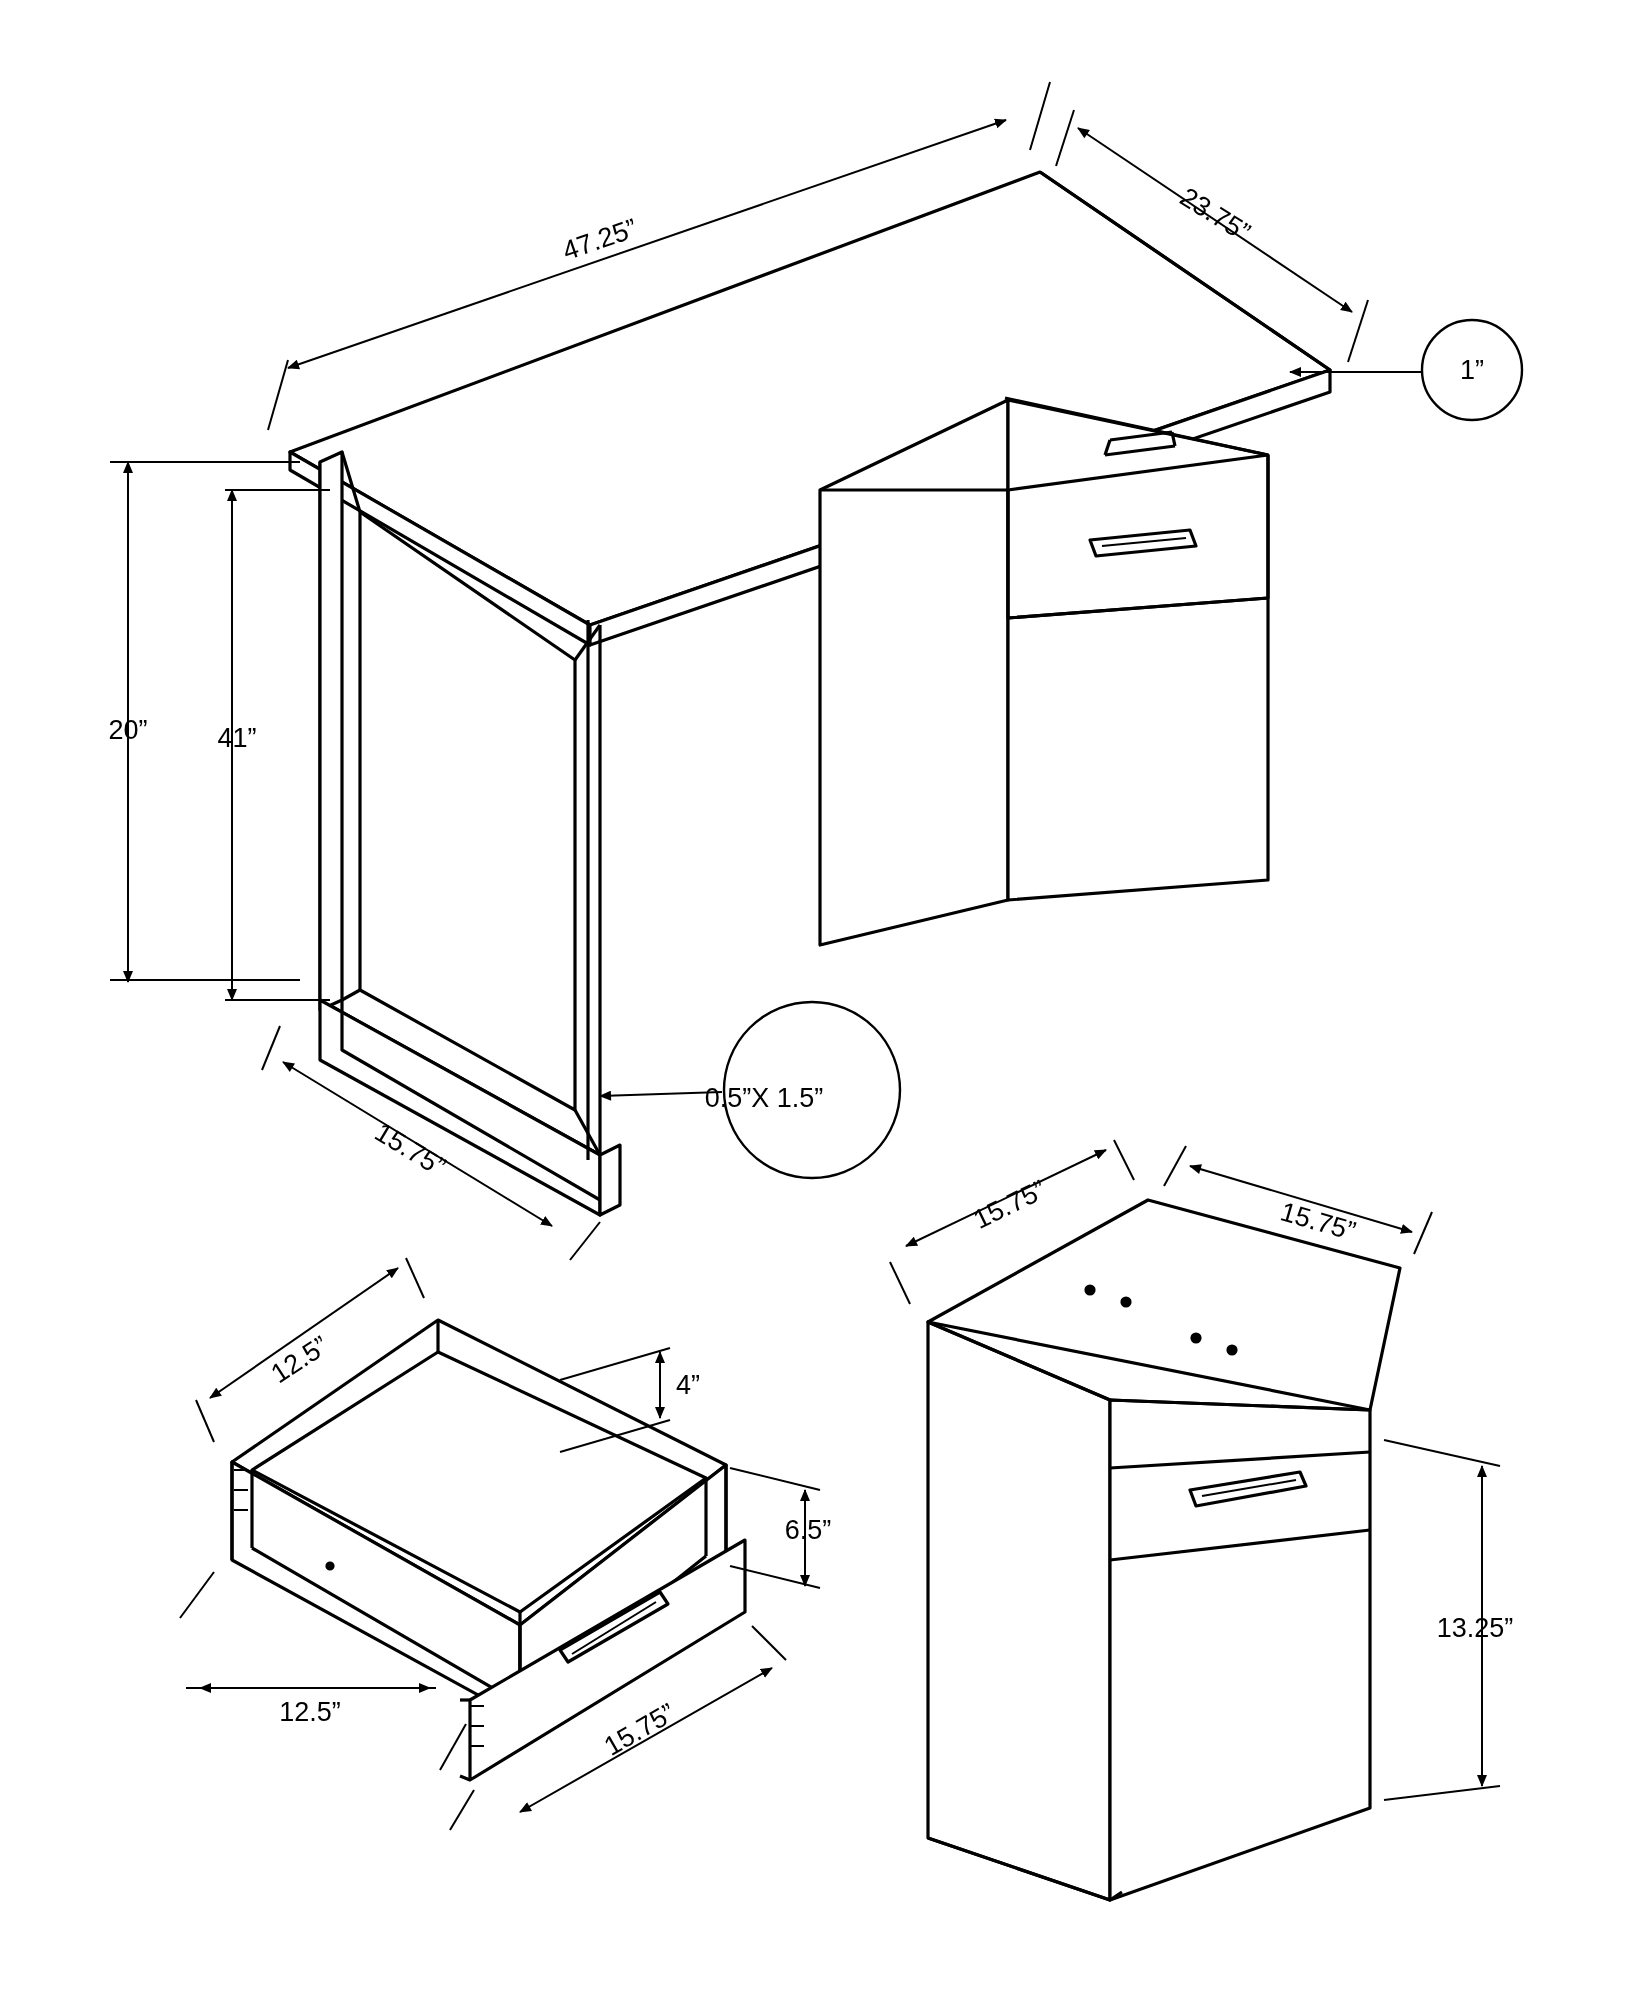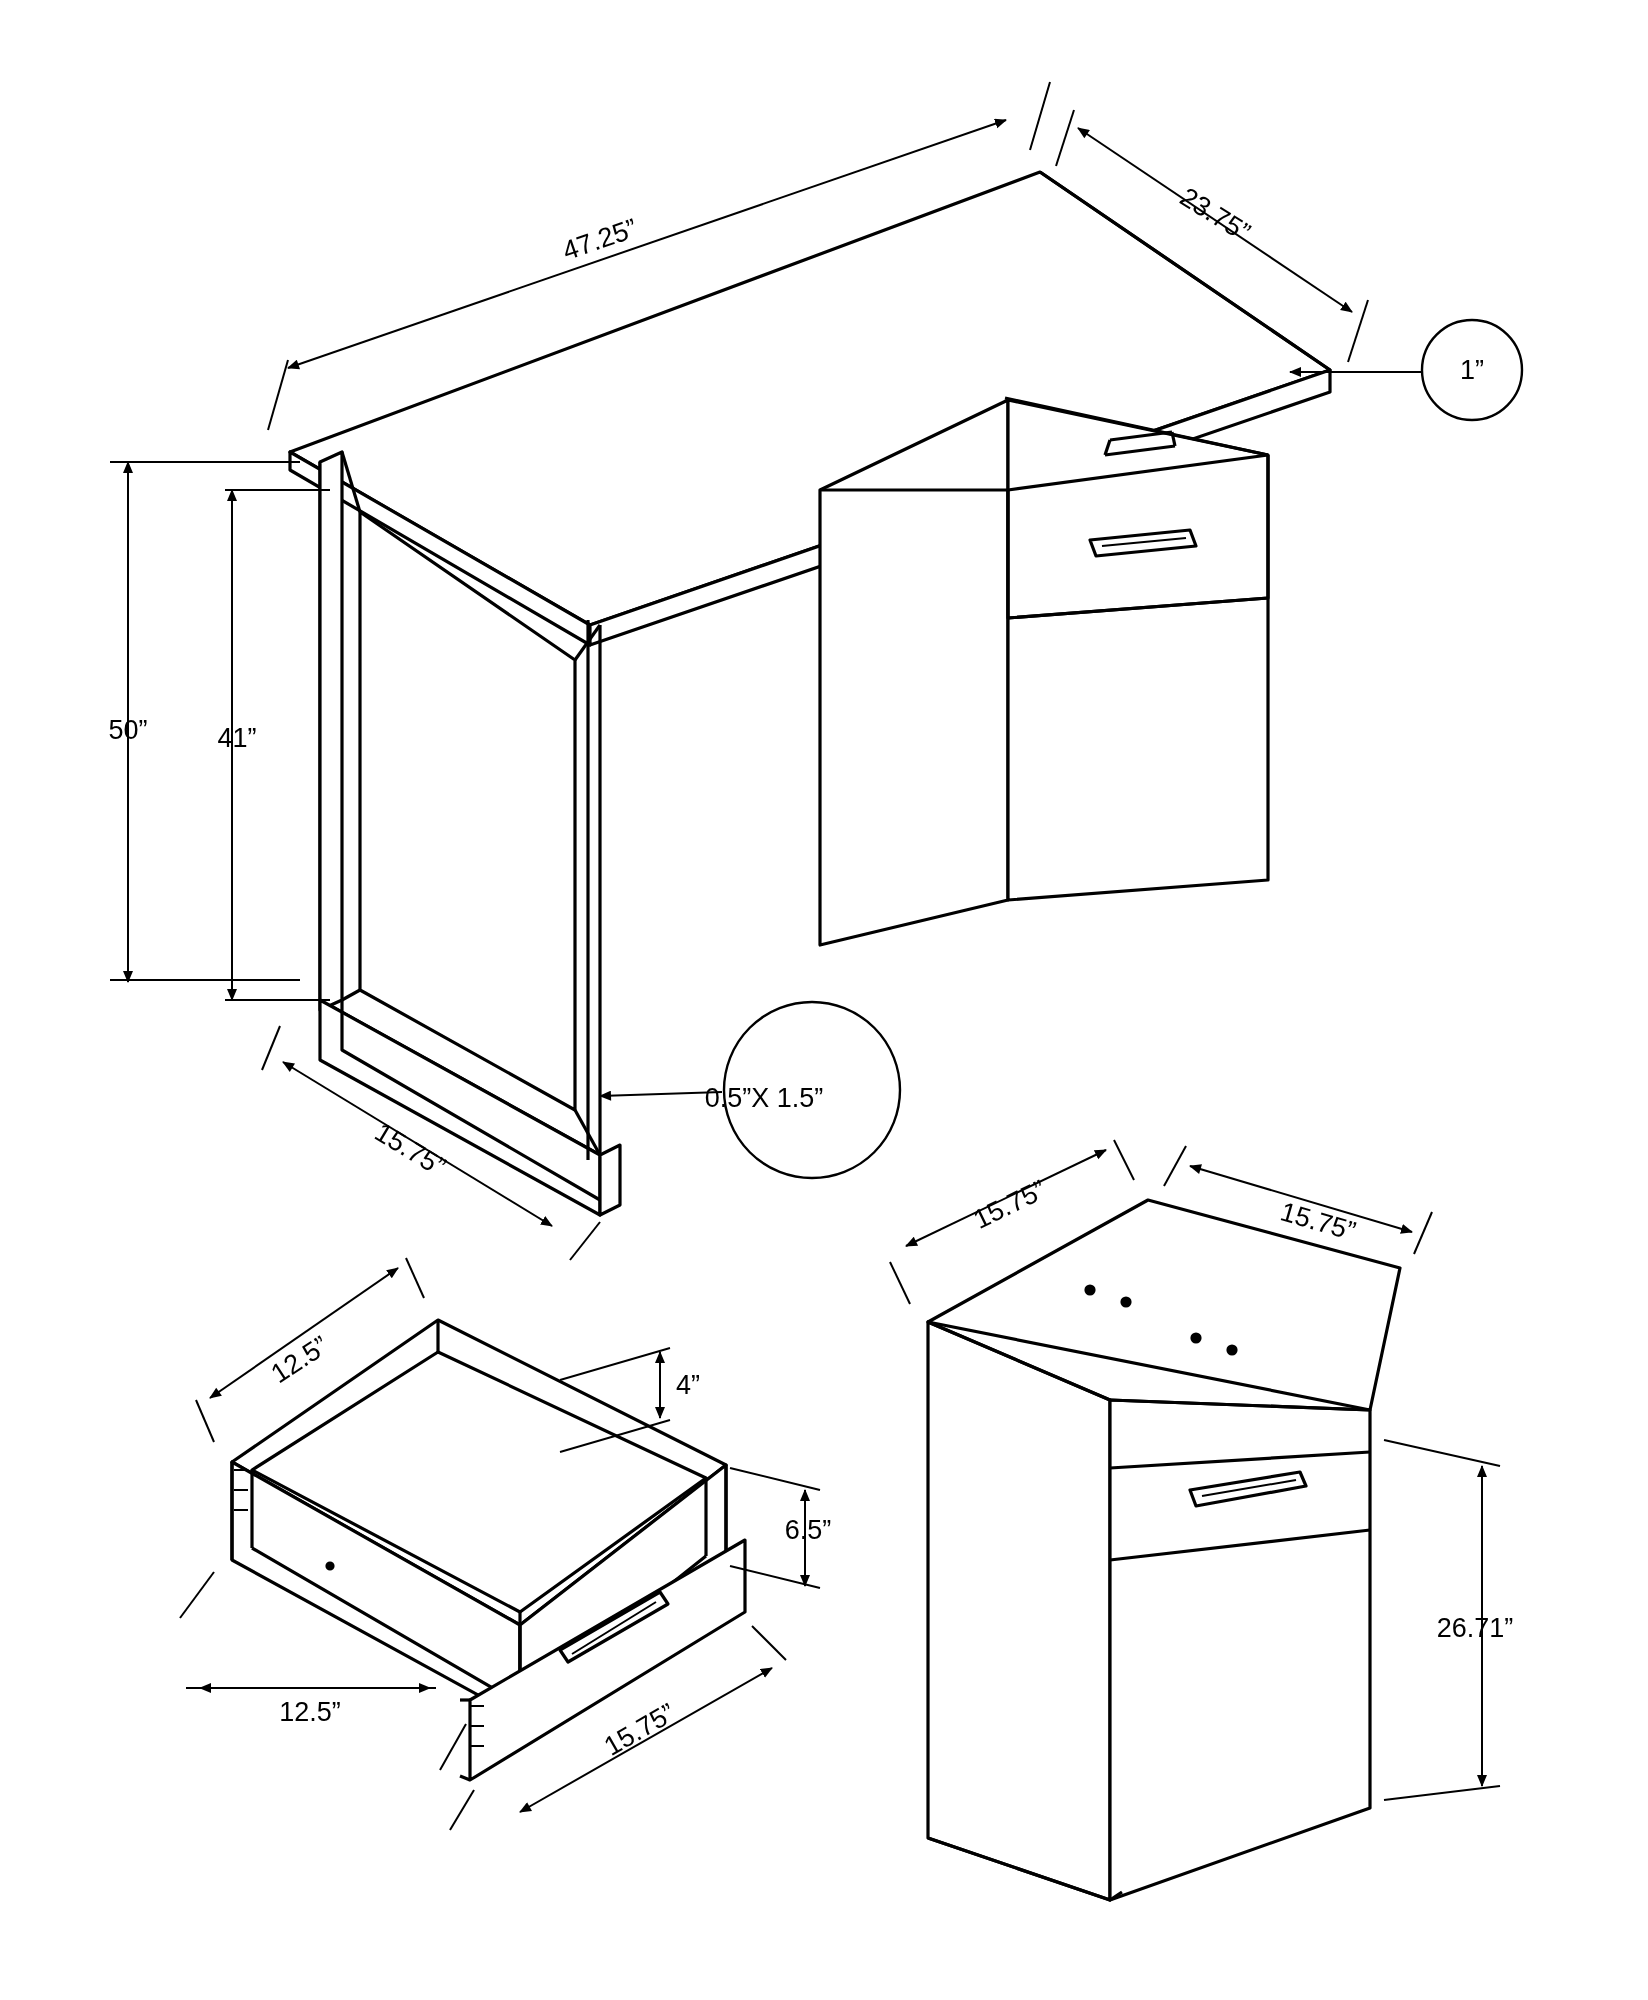--- a/index.html
+++ b/index.html
@@ -166,28 +166,28 @@
 
       <line x1="1384" y1="1440" x2="1500" y2="1466"></line>
       <line x1="1384" y1="1800" x2="1500" y2="1786"></line>
       <line x1="1482" y1="1466" x2="1482" y2="1786" marker-start="url(#arrowStart)" marker-end="url(#arrow)"></line>
     </g>
   </svg>
 
   <div class="dim-label" style="left:600px;top:240px;transform:rotate(-19deg) translate(-50%,-50%);">47.25”</div>
   <div class="dim-label" style="left:1215px;top:215px;transform:rotate(32deg) translate(-50%,-50%);">23.75”</div>
   <div class="callout-label" style="left:1472px;top:370px;transform:translate(-50%,-50%);">1”</div>
-  <div class="dim-label" style="left:128px;top:730px;transform:translate(-50%,-50%);">50”</div>
+  <div class="dim-label" style="left:128px;top:730px;transform:translate(-50%,-50%);">20”</div>
   <div class="dim-label" style="left:237px;top:738px;transform:translate(-50%,-50%);">41”</div>
   <div class="dim-label" style="left:410px;top:1150px;transform:rotate(31deg) translate(-50%,-50%);">15.75”</div>
   <div class="callout-label" style="left:764px;top:1098px;transform:translate(-50%,-50%);">0.5”X 1.5”</div>
 
   <div class="dim-label" style="left:300px;top:1360px;transform:rotate(-33deg) translate(-50%,-50%);">12.5”</div>
   <div class="dim-label" style="left:688px;top:1385px;transform:translate(-50%,-50%);">4”</div>
   <div class="dim-label" style="left:808px;top:1530px;transform:translate(-50%,-50%);">6.5”</div>
   <div class="dim-label" style="left:310px;top:1712px;transform:translate(-50%,-50%);">12.5”</div>
   <div class="dim-label" style="left:640px;top:1730px;transform:rotate(-30deg) translate(-50%,-50%);">15.75”</div>
 
   <div class="dim-label" style="left:1010px;top:1205px;transform:rotate(-26deg) translate(-50%,-50%);">15.75”</div>
   <div class="dim-label" style="left:1318px;top:1222px;transform:rotate(16deg) translate(-50%,-50%);">15.75”</div>
-  <div class="dim-label" style="left:1475px;top:1628px;transform:translate(-50%,-50%);">26.71”</div>
+  <div class="dim-label" style="left:1475px;top:1628px;transform:translate(-50%,-50%);">13.25”</div>
 
 </div>
 
 </body></html>

